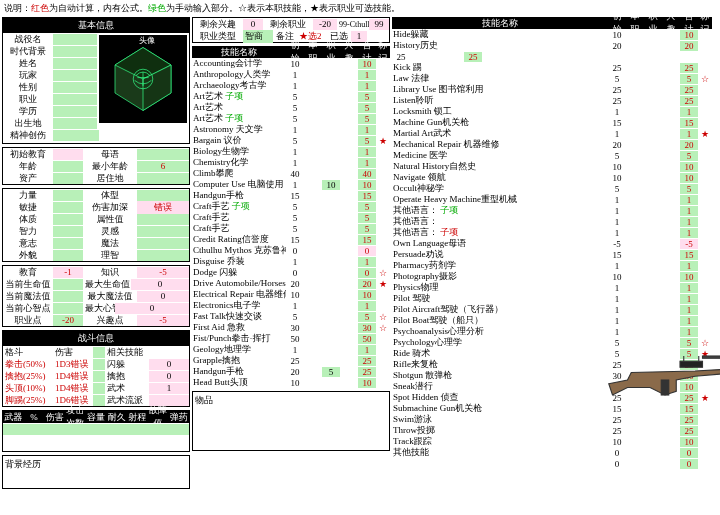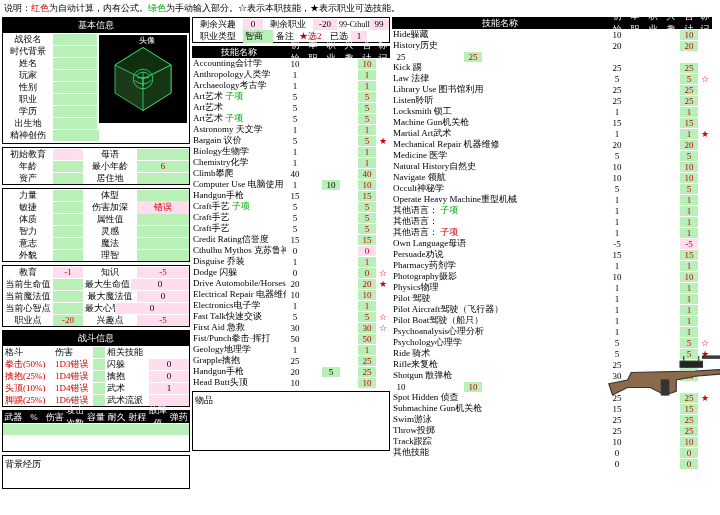--- a/index.html
+++ b/index.html
@@ -850,20 +850,21 @@
         <div class="srow">
           <div class="sname">Shotgun 散弹枪</div>
           <div class="sn">30</div>
           <div class="sn g"></div>
           <div class="sn g"></div>
           <div class="sn g"></div>
           <div class="sn g" style="color:#c00">30</div>
           <div class="smk"></div>
         </div>
         <div class="srow">
+          <div class="sname">Sneak潜行</div>
           <div class="sn">10</div>
           <div class="sn g"></div>
           <div class="sn g"></div>
           <div class="sn g"></div>
           <div class="sn g" style="color:#c00">10</div>
           <div class="smk"></div>
         </div>
         <div class="srow">
           <div class="sname">Spot Hidden 侦查</div>
           <div class="sn">25</div>

